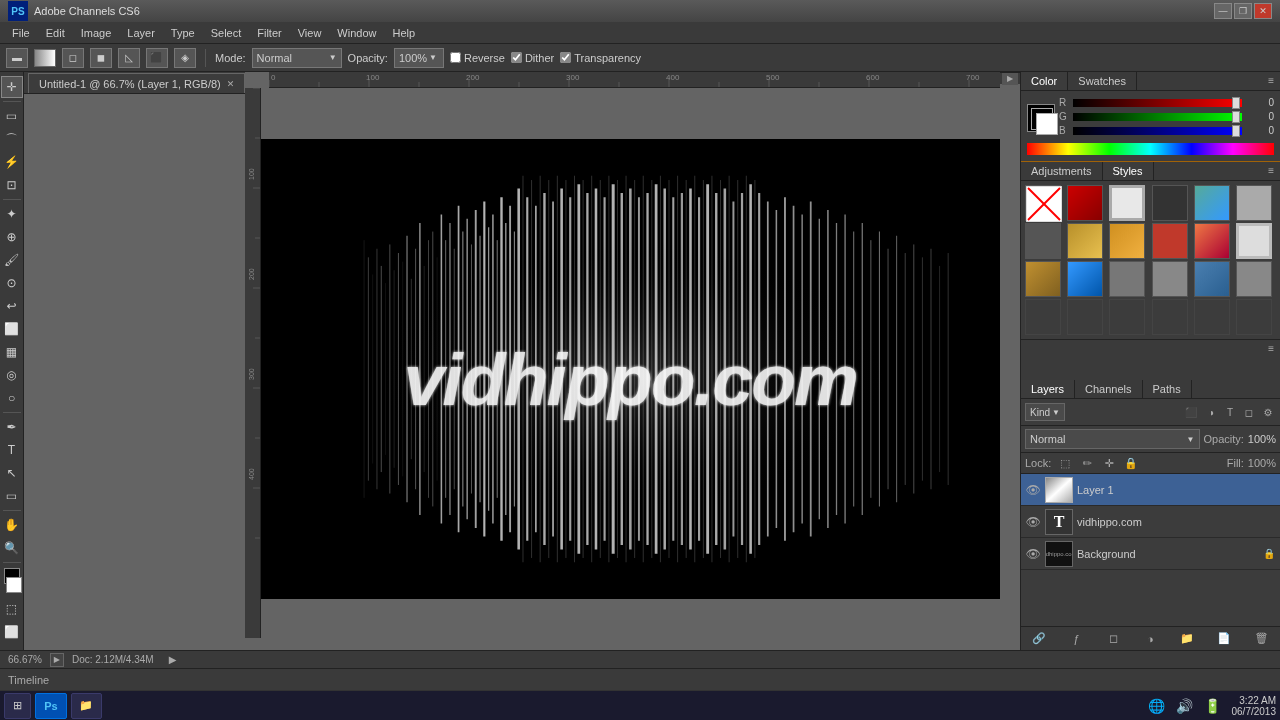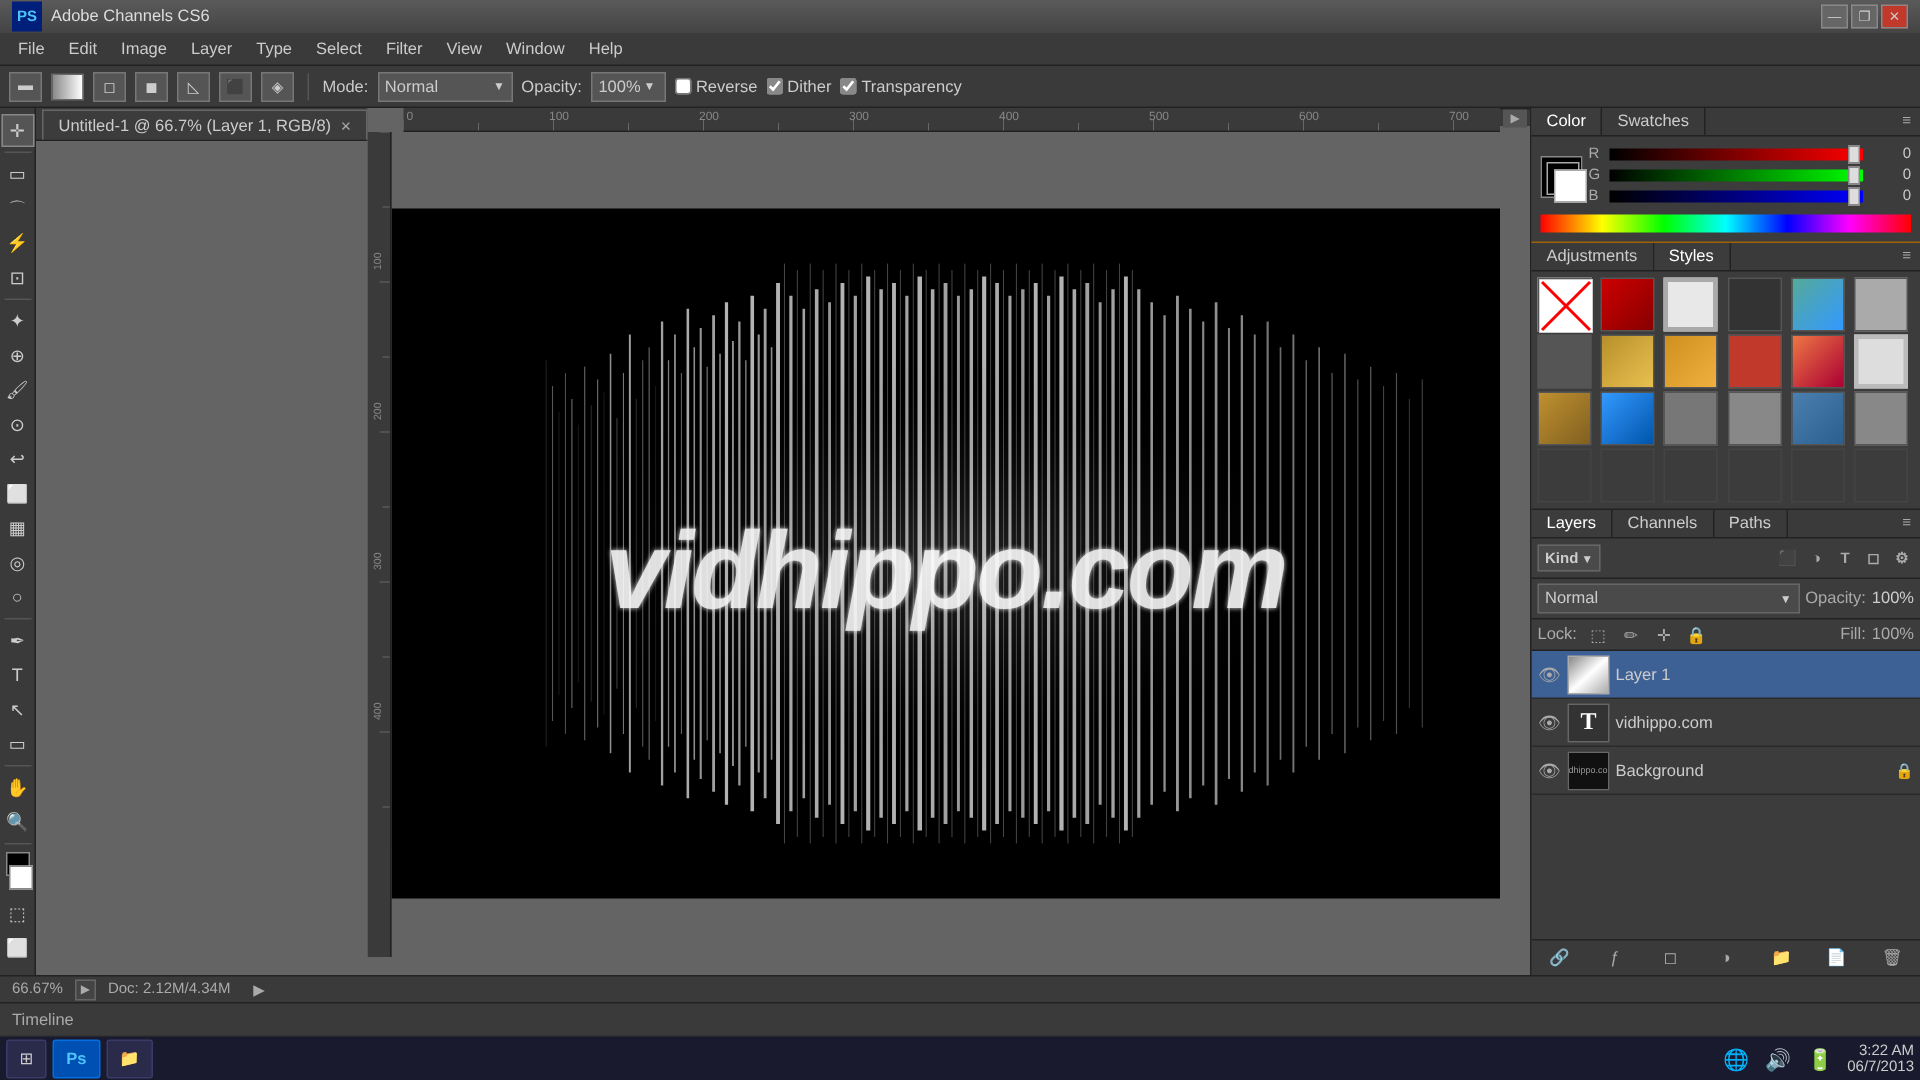--- a/index.html
+++ b/index.html
@@ -70,23 +70,23 @@
     .color-spectrum { width: 100%; height: 12px; background: linear-gradient(to right, #f00, #ff0, #0f0, #0ff, #00f, #f0f, #f00); margin-top: 4px; cursor: crosshair; }
 
     
     #styles-panel { background: #3c3c3c; border-bottom: 1px solid #222; flex-shrink: 0; }
     .styles-grid { display: grid; grid-template-columns: repeat(6, 1fr); gap: 2px; padding: 4px; }
     .style-item { width: 36px; height: 36px; border: 1px solid #555; cursor: pointer; }
 
     
     #layers-panel { flex: 1; display: flex; flex-direction: column; overflow: hidden; }
     .layers-tabs { display: flex; background: #3a3a3a; border-bottom: 1px solid #222; }
-    .layers-tab { padding: 3px 10px; font-size: 11px; color: #ccc; cursor: pointer; border-right: 1px solid #222; }
+    .layers-tab { padding: 3px 10px; font-size: 11px; color: #ccc; cursor: pointer; border-right: 1px solid #222; margin-top: 40px; }
     .layers-tab.active { background: #3c3c3c; color: #fff; }
-    .layers-options { display: flex; align-items: center; padding: 4px; gap: 4px; border-bottom: 1px solid #222; font-weight: bold; }
+    .layers-options { display: flex; align-items: center; padding: 4px; gap: 4px; border-bottom: 1px solid #222; }
     .layers-kind { display: flex; align-items: center; background: #4a4a4a; border: 1px solid #666; padding: 1px 4px; height: 18px; font-size: 10px; color: #ccc; gap: 2px; cursor: pointer; }
     .layers-icon-row { display: flex; align-items: center; gap: 3px; margin-left: auto; }
     .layers-icon { width: 16px; height: 16px; display: flex; align-items: center; justify-content: center; color: #aaa; font-size: 10px; cursor: pointer; border: 1px solid transparent; }
     .blend-row { display: flex; align-items: center; padding: 3px 4px; gap: 4px; border-bottom: 1px solid #222; }
     .blend-select { flex: 1; height: 20px; background: #4a4a4a; border: 1px solid #666; color: #ccc; font-size: 11px; display: flex; align-items: center; padding: 0 4px; cursor: pointer; }
     .blend-select::after { content: '▼'; font-size: 8px; margin-left: auto; }
     .opacity-row { display: flex; align-items: center; gap: 4px; }
     .opacity-label { font-size: 11px; color: #aaa; }
     .opacity-val { font-size: 11px; color: #ccc; }
     .lock-row { display: flex; align-items: center; padding: 2px 4px; gap: 6px; border-bottom: 1px solid #222; font-size: 11px; color: #aaa; }

